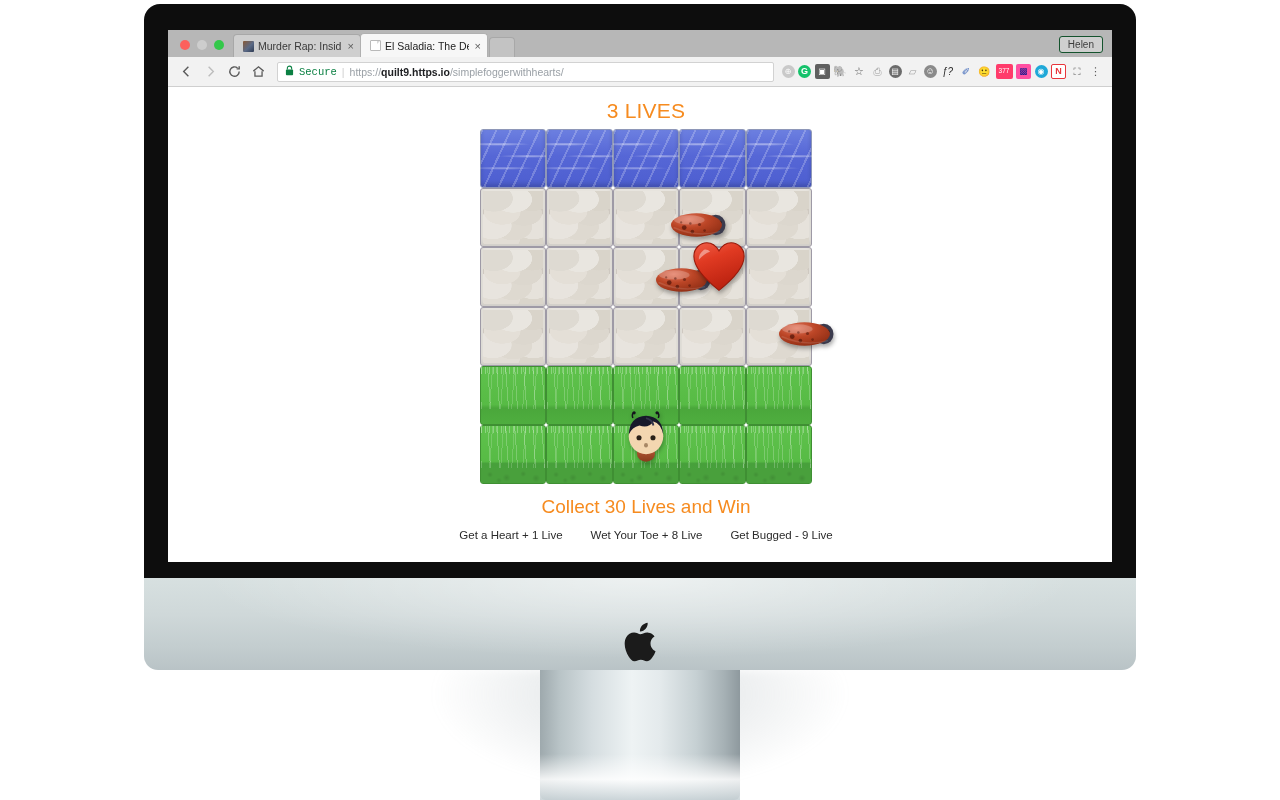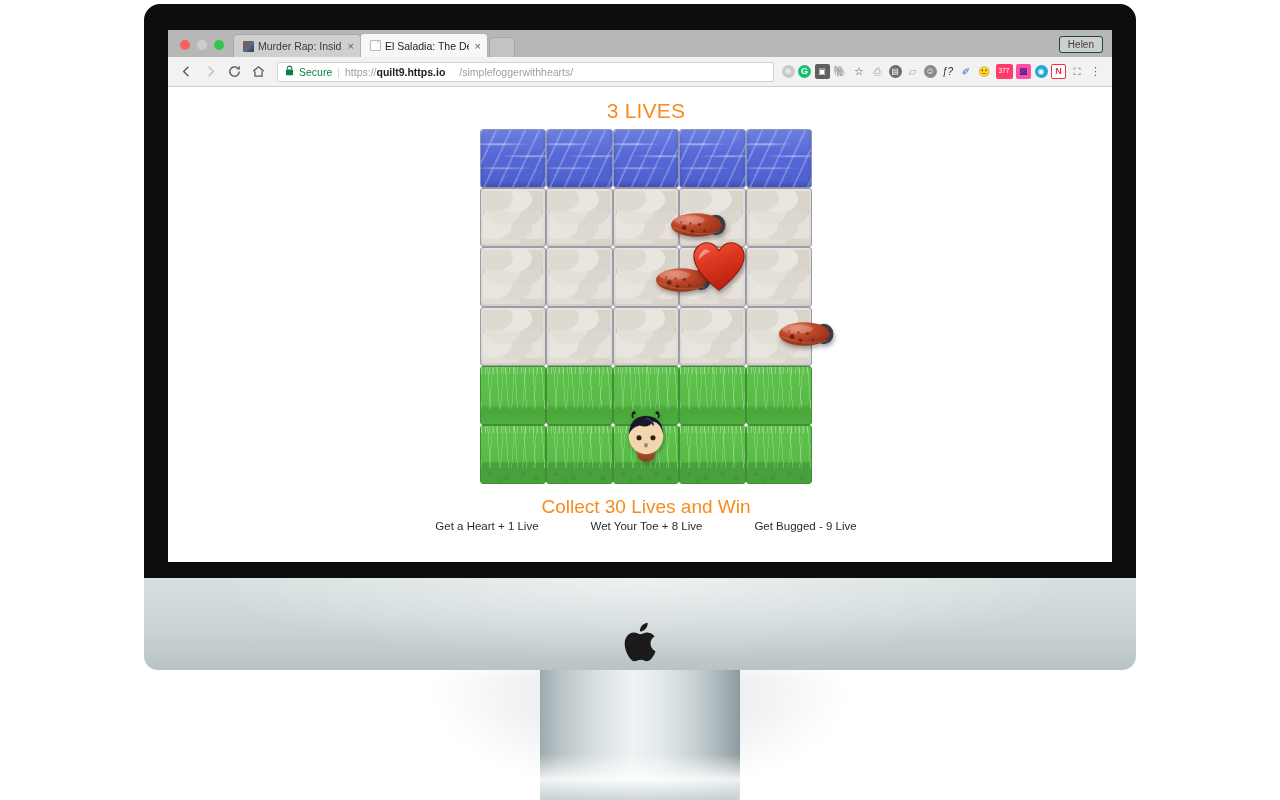--- a/index.html
+++ b/index.html
@@ -115,25 +115,25 @@
   }
   .nav-btn { width:22px;height:22px;display:flex;align-items:center;justify-content:center;color:#5b5b5b; }
   .nav-btn.dim { color:#bdbdbd; }
   .omnibox {
     flex: 1 1 auto; height: 20px; background:#fff; border:1px solid #d2d2d2;
     border-radius: 2px; display:flex; align-items:center; gap:5px;
     padding: 0 7px; margin: 0 6px; font-size: 10.5px; color:#3f3f3f;
     min-width: 0;
   }
   .lock { color:#0b8043; font-size:9px; }
-  .secure { color:#0b8043; font-weight:400; }
+  .secure { color:#0b8043; font-weight:400;font-family:Liberation Mono, monospace; }
   .url-sep{ color:#d0d0d0; }
   .url-scheme{ color:#9aa0a6; }
   .url-host{ color:#202124; font-weight:bold; }
-  .url-path{ color:#9aa0a6;margin-left:14px; }
+  .url-path{ color:#9aa0a6; }
   .ext-row { display:flex; align-items:center; gap:3.5px; padding-right:2px; }
   .ext { width:15px;height:15px; display:flex;align-items:center;justify-content:center;
          font-size:10px; line-height:1; }
   .circ { border-radius:50%; width:13px;height:13px; }
 
   
   .page { position:relative; height: 475px; background:#fff; overflow:hidden;padding-left:12px; }
   .game-wrap { width: 100%; text-align:center; padding-top: 12px; }
   .lives {
     font-size: 21px; color:#F68B1F; letter-spacing:.2px;
@@ -231,22 +231,22 @@
     filter: drop-shadow(1px 3px 2px rgba(0,0,0,.33));
   }
   .heart { width: 54px; height: 52px; filter: drop-shadow(1px 3px 2px rgba(0,0,0,.3)); }
   .player { width: 46px; height: 52px; filter: drop-shadow(1px 2px 2px rgba(0,0,0,.3)); }
 
   .goal {
     margin-top: 12px;
     font-size: 19px; color:#F68B1F;
   }
   .legend {
-    margin-top: 2px;
-    display:flex; justify-content:center; gap: 52px;
+    margin-top: 11px;
+    display:flex; justify-content:center; gap: 28px;
     font-size: 11.5px; color:#2b2b2b;
   }
 </style>
 </head>
 <body>
 
 <div id="root">
 
   <div class="neck-shadow"></div>
   <div class="imac-bezel"></div>

